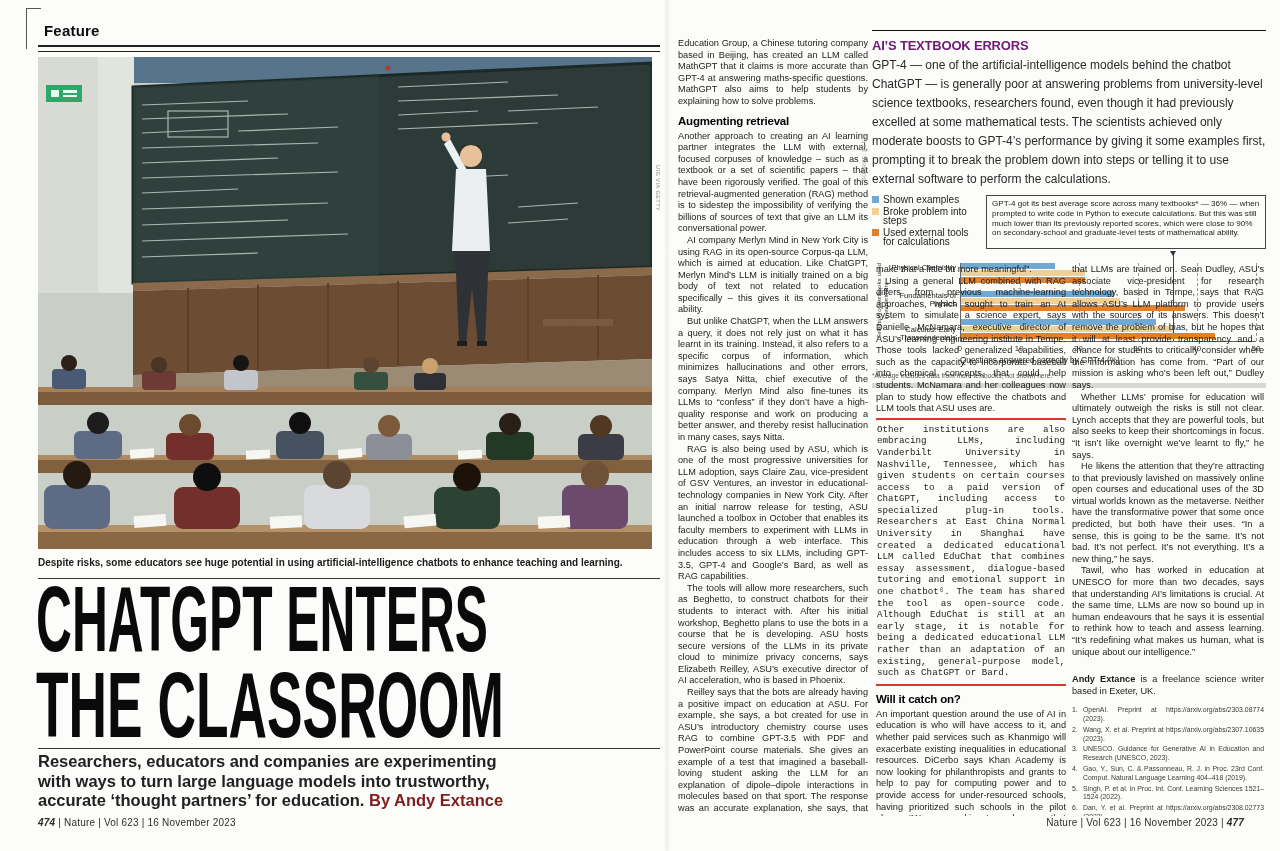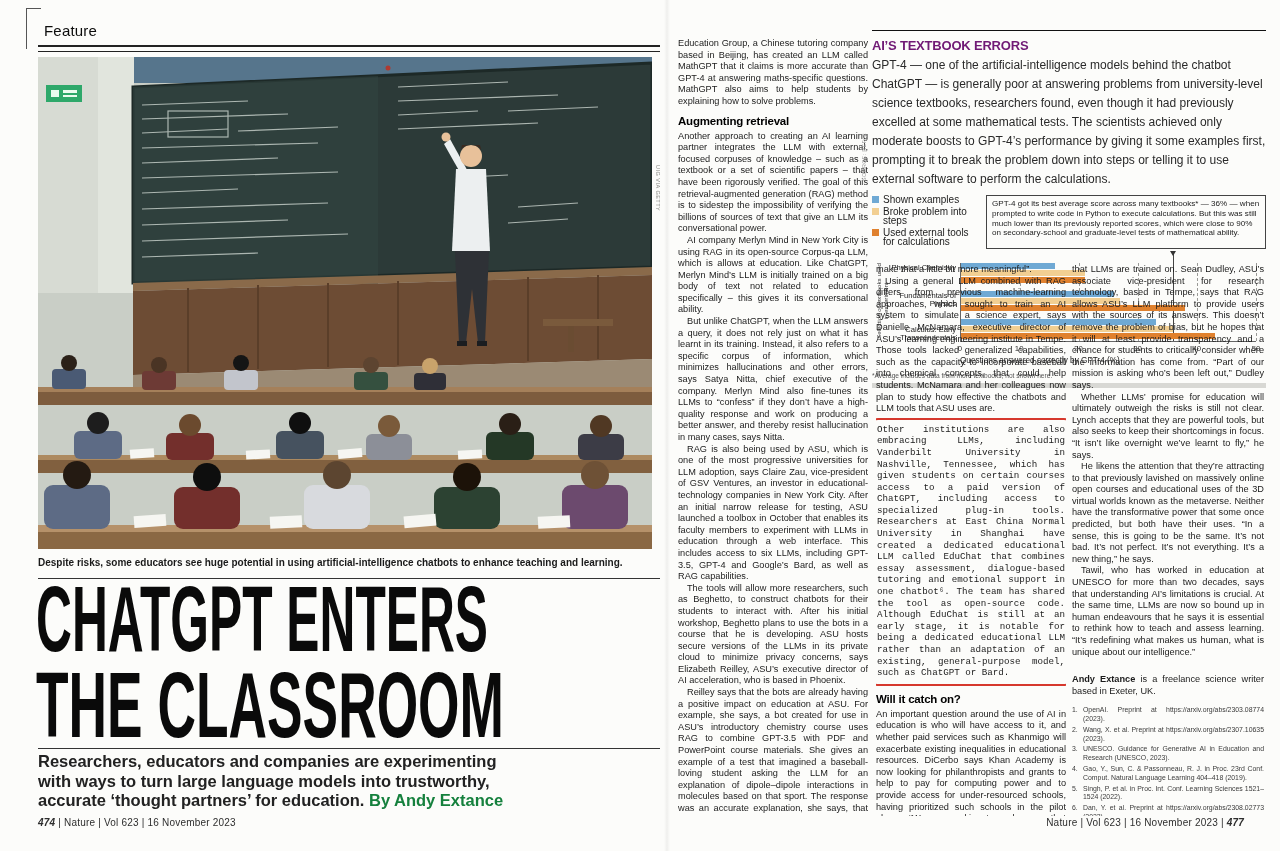--- a/index.html
+++ b/index.html
@@ -3,33 +3,33 @@
 <meta charset="utf-8">
 <style>
   html,body{margin:0;padding:0;background:#e9e9e6;font-family:"Liberation Sans",sans-serif;}
   .canvas{position:relative;width:1280px;height:851px;background:#fcfcfa;overflow:hidden;margin:0 auto;
           color:#1c1c1c;}
   .gutter{position:absolute;left:664px;top:0;width:6px;height:851px;
           background:linear-gradient(90deg,rgba(0,0,0,0),rgba(0,0,0,.05),rgba(0,0,0,0));}
   
   .cropmark{position:absolute;left:26px;top:8px;width:14px;height:40px;
             border-left:1.5px solid #555;border-top:1.5px solid #555;}
-  .kicker{position:absolute;left:44px;top:22px;font-size:15px;font-weight:normal;letter-spacing:.2px;color:#0c0c0c;}
+  .kicker{position:absolute;left:44px;top:22px;font-size:15px;font-weight:bold;letter-spacing:.2px;color:#0c0c0c;}
   .kicker-rule{position:absolute;left:38px;top:45px;width:622px;height:4px;
                border-top:2px solid #222;border-bottom:1px solid #222;}
   .photo{position:absolute;left:38px;top:57px;width:614px;height:492px;overflow:hidden;background:#4c5a58;}
   .photo-credit{position:absolute;left:655px;top:165px;font-size:5.5px;color:#8a8a86;
                 writing-mode:vertical-rl;letter-spacing:.5px;}
   .caption{position:absolute;left:38px;top:557px;width:614px;font-size:10px;font-weight:bold;color:#1a1a1a;}
   .hrule{position:absolute;left:38px;width:622px;border-top:1px solid #333;}
   .headline{position:absolute;left:36px;top:580px;}
   .headline text{font-family:"Liberation Sans",sans-serif;font-weight:bold;fill:#0a0a0a;}
   .standfirst{position:absolute;left:38px;top:752px;width:474px;font-size:16.5px;line-height:19.5px;
               font-weight:bold;color:#222;margin:0;}
-  .standfirst b{color:#15803d;}
+  .standfirst b{color:#7f1d1d;}
   .footer{position:absolute;top:817px;font-size:10px;color:#2e2e2e;letter-spacing:.2px;}
   .footer-left{left:38px;}
   .footer-right{right:36px;}
   .footer b{font-style:italic;}
   
   .col{position:absolute;overflow:hidden;text-align:justify;font-size:9.2px;line-height:11.6px;color:#1b1b1b;}
   .col .para{margin:0;}
   .col .para + .para{text-indent:9px;}
   .col .subhead{margin:7px 0 3px;font-size:11.5px;line-height:13px;color:#000;letter-spacing:-.2px;}
   .redbox{border:2.5px solid #d6382d;border-radius:8px;padding:4px 5px 5px;margin:3px -6px 4px -6px;font-family:Liberation Mono, monospace;}
@@ -203,21 +203,21 @@
 
   <div class="hrule" style="top:748px;"></div>
   <p class="standfirst"><span>Researchers, educators and companies are experimenting with ways to turn large language models into trustworthy, accurate ‘thought partners’ for education. </span><b>By Andy Extance</b></p>
 
   <div class="footer footer-left"><b>474</b><span> | Nature | Vol 623 | 16 November 2023</span></div>
 
   <div class="col" style="left:678px;top:38px;width:190px;height:778px;">
       <p class="para">Education Group, a Chinese tutoring company based in Beijing, has created an LLM called MathGPT that it claims is more accurate than GPT-4 at answering maths-specific questions. MathGPT also aims to help students by explaining how to solve problems.</p>
       <h3 class="subhead">Augmenting retrieval</h3>
       <p class="para">Another approach to creating an AI learning partner integrates the LLM with external, focused corpuses of knowledge – such as a textbook or a set of scientific papers – that have been rigorously verified. The goal of this retrieval-augmented generation (RAG) method is to sidestep the impossibility of verifying the billions of sources of text that give an LLM its conversational power.</p>
-      <p class="para">AI company Merlyn Mind in New York City is using RAG in its open-source Corpus-qa LLM, which is allows at education. Like ChatGPT, Merlyn Mind’s LLM is initially trained on a big body of text not related to education specifically – this gives it its conversational ability.</p>
+      <p class="para">AI company Merlyn Mind in New York City is using RAG in its open-source Corpus-qa LLM, which is aimed at education. Like ChatGPT, Merlyn Mind’s LLM is initially trained on a big body of text not related to education specifically – this gives it its conversational ability.</p>
       <p class="para">But unlike ChatGPT, when the LLM answers a query, it does not rely just on what it has learnt in its training. Instead, it also refers to a specific corpus of information, which minimizes hallucinations and other errors, says Satya Nitta, chief executive of the company. Merlyn Mind also fine-tunes its LLMs to “confess” if they don’t have a high-quality response and work on producing a better answer, and thereby resist hallucination in many cases, says Nitta.</p>
       <p class="para">RAG is also being used by ASU, which is one of the most progressive universities for LLM adoption, says Claire Zau, vice-president of GSV Ventures, an investor in educational-technology companies in New York City. After an initial narrow release for testing, ASU launched a toolbox in October that enables its faculty members to experiment with LLMs in education through a web interface. This includes access to six LLMs, including GPT-3.5, GPT-4 and Google’s Bard, as well as RAG capabilities.</p>
       <p class="para">The tools will allow more researchers, such as Beghetto, to construct chatbots for their students to interact with. After his initial workshop, Beghetto plans to use the bots in a course that he is developing. ASU hosts secure versions of the LLMs in its private cloud to minimize privacy concerns, says Elizabeth Reilley, ASU’s executive director of AI acceleration, who is based in Phoenix.</p>
       <p class="para">Reilley says that the bots are already having a positive impact on education at ASU. For example, she says, a bot created for use in ASU’s introductory chemistry course uses RAG to combine GPT-3.5 with PDF and PowerPoint course materials. She gives an example of a test that imagined a baseball-loving student asking the LLM for an explanation of dipole–dipole interactions in molecules based on that sport. The response was an accurate explanation, she says, that wove in “a baseball metaphor to</p>
     </div>
 
   <div class="figure">
     <div class="fig-src">SOURCE: REF. 2</div>
     <div class="fig-title">AI’S TEXTBOOK ERRORS</div>
     <div class="fig-intro">GPT-4 — one of the artificial-intelligence models behind the chatbot ChatGPT — is generally poor at answering problems from university-level science textbooks, researchers found, even though it had previously excelled at some mathematical tests. The scientists achieved only moderate boosts to GPT-4’s performance by giving it some examples first, prompting it to break the problem down into steps or telling it to use external software to perform the calculations.</div>

